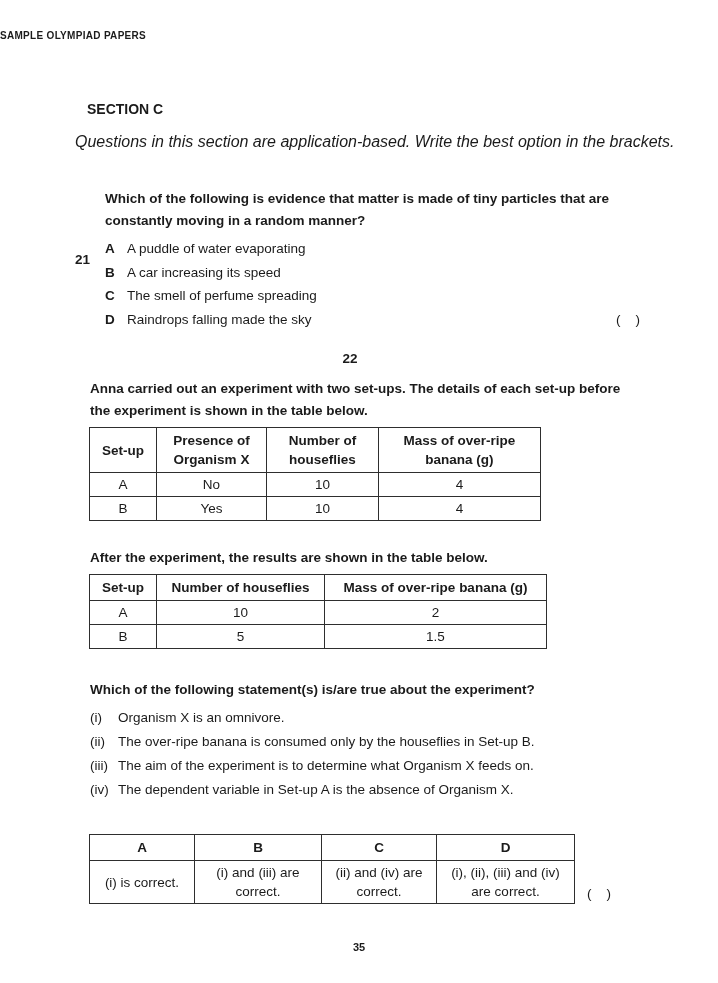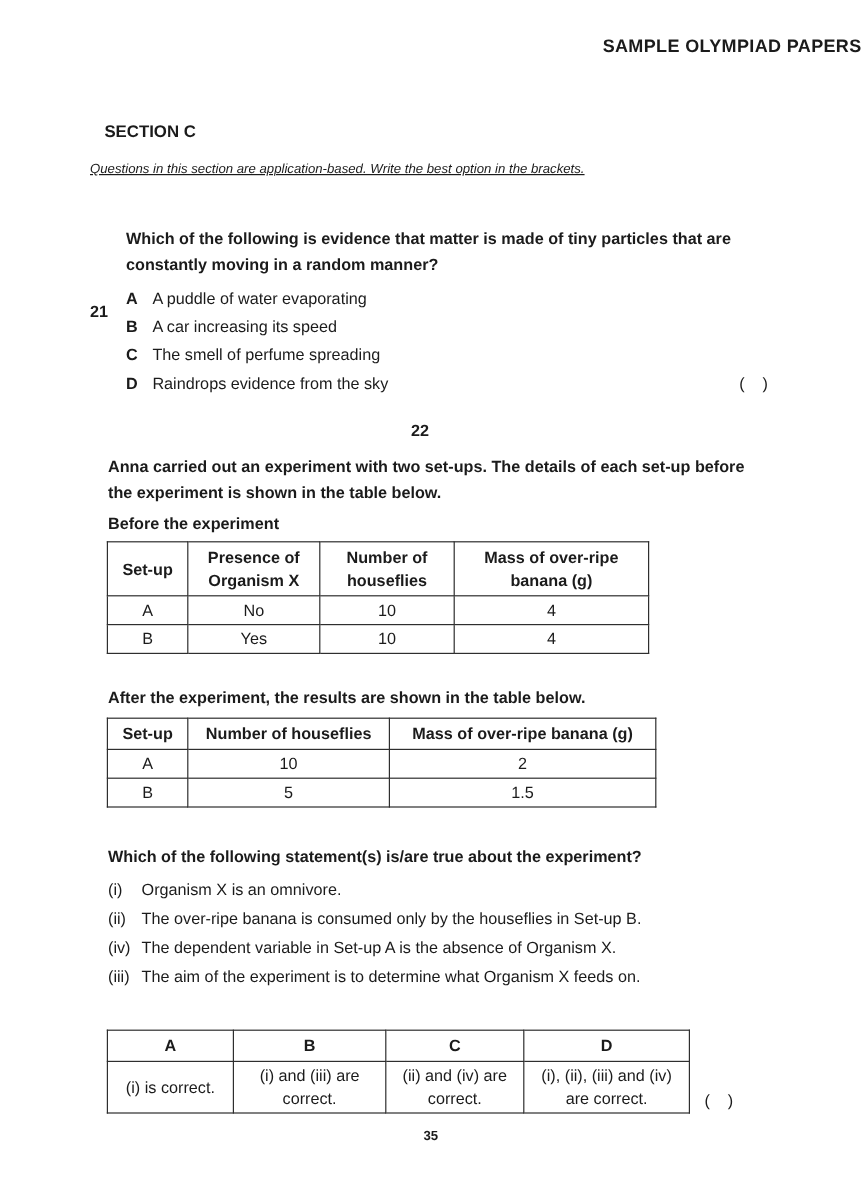--- a/index.html
+++ b/index.html
@@ -9,43 +9,42 @@
     width: 718px;
     height: 983px;
     background: #ffffff;
     font-family: "Liberation Sans", sans-serif;
     color: #1b1b1b;
     overflow: hidden;
   }
   .running-head {
     position: absolute;
     top: 30px; left: 0; right: 0;
-    text-align: right;
-    font-size: 15px;
+    text-align: left;
+    font-size: 10px;
     font-weight: bold;
     letter-spacing: 0.3px;
   }
   #content {
     position: absolute;
     left: 75px; top: 88px;
     width: 565px;
   }
   .section-title {
     font-size: 14px;
     font-weight: bold;
     margin: 12px;
     line-height: 18px;
   }
   .instructions {
-    font-size: 11px;
+    font-size: 16px;
     font-style: italic;
     margin: 14px 0 0 0;
     line-height: 19px;
     white-space: nowrap;
-    text-decoration: underline;
   }
   .question {
     display: flex;
     align-items: center;
   }
   .q21 { margin-top: 37px; }
   .q22 { margin-top: 17px; flex-direction: column; }
   .qnum {
     width: 30px;
     flex: 0 0 30px;
@@ -171,33 +170,32 @@
           <div class="option-row">
             <span class="option-letter">B</span>
             <span class="option-text">A car increasing its speed</span>
           </div>
           <div class="option-row">
             <span class="option-letter">C</span>
             <span class="option-text">The smell of perfume spreading</span>
           </div>
           <div class="option-row">
             <span class="option-letter">D</span>
-            <span class="option-text">Raindrops evidence from the sky</span>
+            <span class="option-text">Raindrops falling made the sky</span>
             <span class="brackets">(    )</span>
           </div>
         </div>
       </div>
     </div>
 
     <div class="question q22">
       <div class="qnum">22</div>
       <div class="qbody">
         <p class="qtext">Anna carried out an experiment with two set-ups. The details of each set-up before the experiment is shown in the table below.</p>
 
-        <p class="sub-label">Before the experiment</p>
         <table class="before-table">
           <colgroup>
               <col class="c1">
               <col class="c2">
               <col class="c3">
               <col class="c4">
             </colgroup>
           <tbody>
               <tr>
             <th>Set-up</th>
@@ -250,26 +248,26 @@
         <div class="statements">
           <div class="statement-row">
             <span class="statement-numeral">(i)</span>
             <span class="statement-text">Organism X is an omnivore.</span>
           </div>
           <div class="statement-row">
             <span class="statement-numeral">(ii)</span>
             <span class="statement-text">The over-ripe banana is consumed only by the houseflies in Set-up B.</span>
           </div>
           <div class="statement-row">
+            <span class="statement-numeral">(iii)</span>
+            <span class="statement-text">The aim of the experiment is to determine what Organism X feeds on.</span>
+          </div>
+          <div class="statement-row">
             <span class="statement-numeral">(iv)</span>
             <span class="statement-text">The dependent variable in Set-up A is the absence of Organism X.</span>
-          </div>
-          <div class="statement-row">
-            <span class="statement-numeral">(iii)</span>
-            <span class="statement-text">The aim of the experiment is to determine what Organism X feeds on.</span>
           </div>
         </div>
 
         <div class="grid-row">
           <table class="answer-table">
             <colgroup>
                 <col class="c1">
                 <col class="c2">
                 <col class="c3">
                 <col class="c4">

